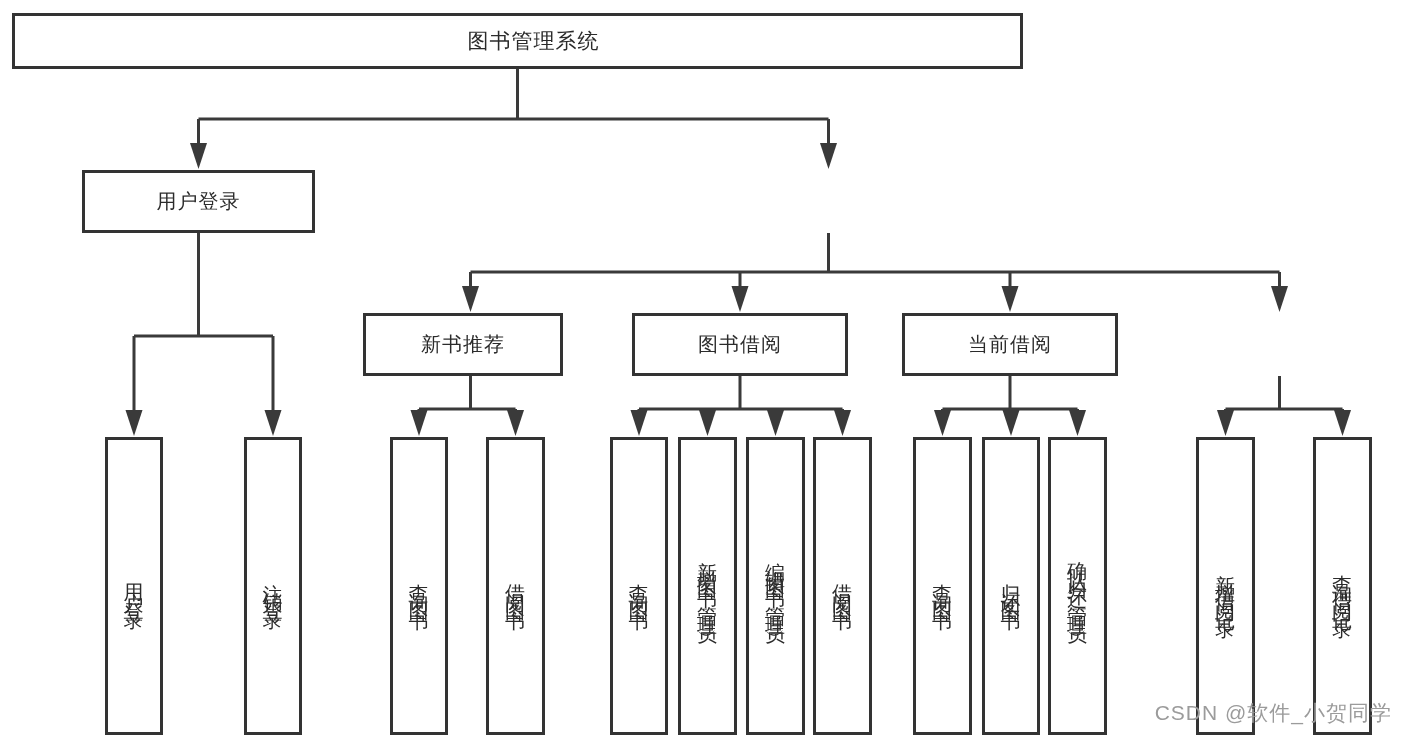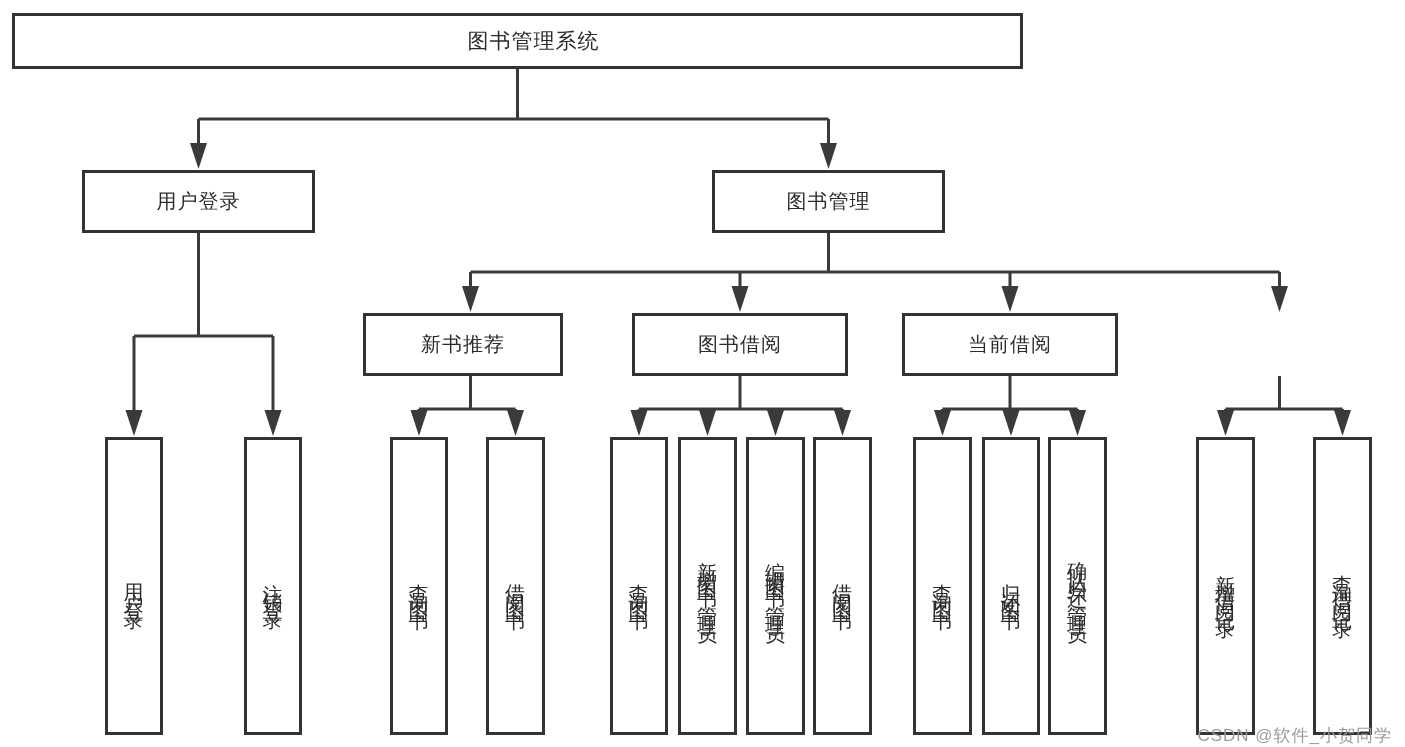--- a/index.html
+++ b/index.html
@@ -36,23 +36,23 @@
     writing-mode: vertical-rl;
     text-orientation: mixed;
     letter-spacing: 9px;
     font-size: 20px;
     white-space: normal;
     line-height: 1;
   }
   .watermark {
     position: absolute;
     right: 13px;
-    bottom: 0;
+    bottom: 20px;
     color: #9b9b9b;
-    font-size: 17px;
+    font-size: 21px;
     letter-spacing: 1px;
     z-index: 10;
   }
 </style>
 </head>
 <body>
 
 <div id="canvas">
 
   <svg id="connectors" viewBox="0 0 1405 747" xmlns="http://www.w3.org/2000/svg">
@@ -98,21 +98,20 @@
       <polygon points="1002.5,410 1019.5,410 1011,436"></polygon>
       <polygon points="1069,410 1086,410 1077.5,436"></polygon>
       <polygon points="1217,410 1234,410 1225.5,436"></polygon>
       <polygon points="1334,410 1351,410 1342.5,436"></polygon>
     </g>
   </svg>
 
   <div class="node root-node" style="left:12px; top:13px; width:1011px; height:56px;padding-left:32px;">图书管理系统</div>
 
   <div class="node" style="left:82px; top:170px; width:233px; height:63px;">用户登录</div>
-  <div class="node" style="left:712px; top:170px; width:233px; height:63px;">图书管理</div>
 
   <div class="node" style="left:363px; top:313px; width:200px; height:63px;">新书推荐</div>
   <div class="node" style="left:902px; top:313px; width:216px; height:63px;">当前借阅</div>
   <div class="node" style="left:632px; top:313px; width:216px; height:63px;">图书借阅</div>
 
   <div class="node leaf" style="left:105px; top:437px; width:58px; height:298px;">用户登录</div>
   <div class="node leaf" style="left:244px; top:437px; width:58px; height:298px;">注销登录</div>
 
   <div class="node leaf" style="left:390px; top:437px; width:58px; height:298px;">查询图书</div>
   <div class="node leaf" style="left:486px; top:437px; width:59px; height:298px;">借阅图书</div>

